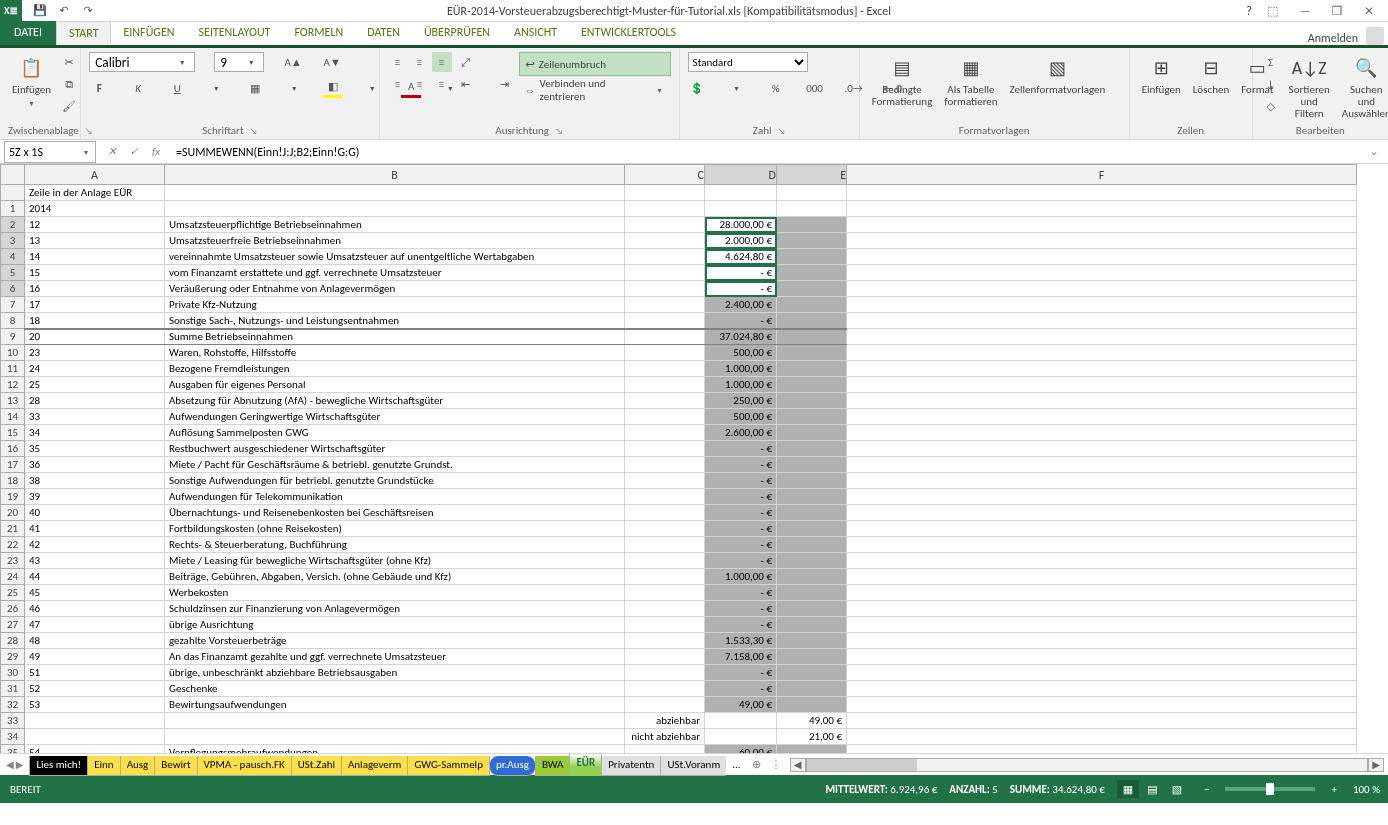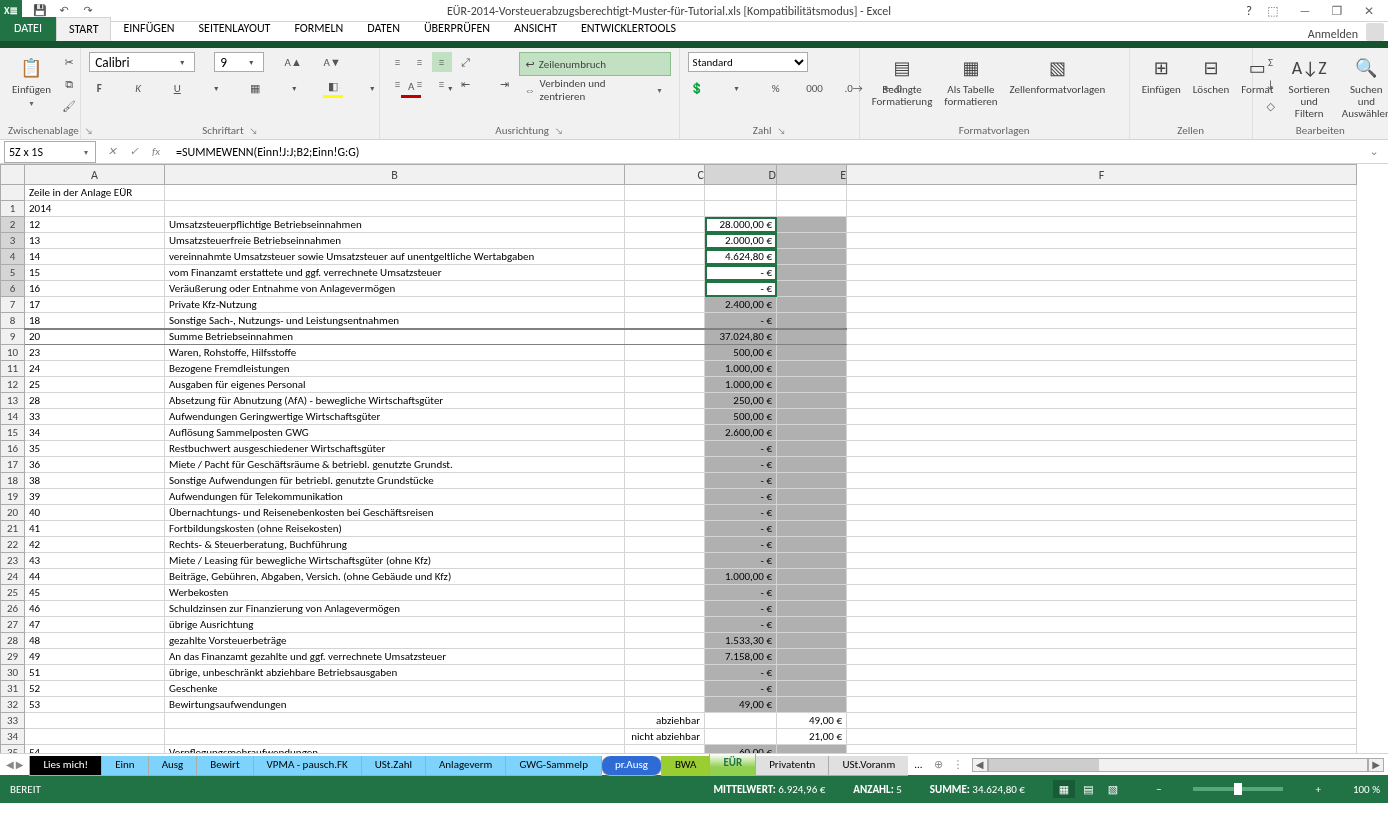--- a/index.html
+++ b/index.html
@@ -9,23 +9,23 @@
 .titlebar { height:22px; background:#fff; display:flex; align-items:center; border-bottom:1px solid #d4d4d4; }
 .titlebar .xl-icon { width:22px; height:22px; background:#217346; display:inline-flex; align-items:center; justify-content:center; color:#fff; font-size:10px; font-weight:bold; }
 .qat { display:flex; gap:4px; margin-left:8px; }
 .qat span { width:20px; height:20px; display:inline-flex; align-items:center; justify-content:center; color:#555; cursor:pointer; }
 .titlebar .title { flex:1; text-align:center; color:#444; font-size:12px; }
 .win-controls { display:flex; gap:2px; margin-right:4px; }
 .win-controls span { width:30px; height:20px; display:inline-flex; align-items:center; justify-content:center; color:#666; font-size:12px; cursor:pointer; }
 .login { margin-right:8px; color:#444; font-size:12px; cursor:pointer; }
 
 
-.ribbon-tabs { height:26px; background:#fff; display:flex; align-items:flex-end; border-bottom:7px solid #14532d; }
+.ribbon-tabs { height:26px; background:#fff; display:flex; align-items:flex-end; border-bottom:3px solid #14532d; }
 .ribbon-tabs .file-tab { background:#217346; color:#fff; height:24px; padding:4px 14px; font-size:12px; cursor:pointer; }
-.ribbon-tabs .tab { height:24px; padding:4px 12px; font-size:12px; color:#000000; cursor:pointer; text-transform:uppercase; }
+.ribbon-tabs .tab { height:24px; padding:4px 12px; font-size:12px; color:#4d7c0f; cursor:pointer; text-transform:uppercase; }
 .ribbon-tabs .tab.active { border:1px solid #d4d4d4; border-bottom:1px solid #f1f1f1; margin-bottom:-1px; background:#f1f1f1; }
 .titlebar .help-q { margin:0 6px; color:#444; font-size:13px; }
 .user-ph { width:18px; height:18px; background:#ddd; border-radius:2px; margin-right:4px; }
 
 
 .ribbon { height:92px; background:#f1f1f1; display:flex; border-bottom:1px solid #d4d4d4; font-size:11px; color:#444; }
 .group { border-right:1px solid #e0e0e0; display:flex; flex-direction:column; padding:4px 8px 2px 8px; min-width:60px; }
 .group .g-content { flex:1; display:flex; gap:4px; align-items:flex-start; }
 .group .g-label { text-align:center; font-size:11px; color:#666; padding-top:2px; }
 .group .g-label .launcher { font-size:9px; color:#888; margin-left:6px; }
@@ -77,38 +77,38 @@
 .sel-cell-dbox { outline:2px solid #217346; outline-offset:-2px; background:#fff !important; }
 .sel-row-head { background:#d5d5d5 !important; }
 .thick-top { border-top:2px solid #808080 !important; }
 .thin-bottom { border-bottom:1px solid #808080 !important; }
 
 
 .sheet-bar { height:22px; background:#fff; border-top:1px solid #d4d4d4; display:flex; align-items:center; }
 .sheet-nav { display:flex; gap:2px; padding:0 6px; }
 .sheet-nav span { cursor:pointer; color:#888; font-size:10px; }
 .sheet-tabs { display:flex; align-items:flex-end; height:22px; overflow:hidden; }
-.sheet-tabs .stab { height:20px; padding:2px 13px; font-size:11px; border:1px solid #ababab; border-top:none; margin-right:-1px; cursor:pointer; white-space:nowrap; }
-.stab.yellow { background:#7dd3fc; }
+.sheet-tabs .stab { height:20px; padding:2px 6px; font-size:11px; border:1px solid #ababab; border-top:none; margin-right:-1px; cursor:pointer; white-space:nowrap; }
+.stab.yellow { background:#fde047; }
 .stab.black  { background:#000; color:#fff; }
 .stab.blue   { background:#2e6bd4; color:#fff;border-radius:9px; }
 .stab.oliv   { background:#9acd32; color:#000; }
 .stab.active { background:linear-gradient(to bottom,#fff 0%,#92d050 60%); border-bottom:none; height:22px; color:#217346; font-weight:bold; }
 .stab.grey   { background:#e0e0e0; }
 .sheet-bar .more { padding:0 6px; cursor:pointer; }
 .sheet-bar .add { width:20px; text-align:center; color:#888; cursor:pointer; }
 .sheet-bar .hscroll { flex:1; display:flex; align-items:center; margin:0 4px; }
 .sheet-bar .hscroll .track { flex:1; height:14px; border:1px solid #ababab; background:#f1f1f1; position:relative; }
 .sheet-bar .hscroll .thumb { position:absolute; left:0; top:0; height:12px; width:110px; background:#cdcdcd; }
 .sheet-bar .hscroll .arr { width:16px; height:14px; border:1px solid #ababab; background:#f1f1f1; display:inline-flex; align-items:center; justify-content:center; font-size:10px; color:#666; cursor:pointer; }
 
 
 .status { height:28px; background:#217346; color:#fff; display:flex; align-items:center; font-size:11px; }
 .status .left { padding:0 10px; }
-.status .right { margin-left:auto; display:flex; align-items:center; gap:28px; padding:0 8px; }
+.status .right { margin-left:auto; display:flex; align-items:center; gap:12px; padding:0 8px; }
 .status .views span { width:22px; height:18px; display:inline-flex; align-items:center; justify-content:center; cursor:pointer; }
 .status .views span.active { background:#185c37; }
 .status .zoom-slider { width:90px; height:4px; background:#5aa67b; position:relative; }
 .status .zoom-slider .tick { position:absolute; left:50%; top:-3px; width:1px; height:10px; background:#fff; }
 .status .zoom-slider .knob { position:absolute; left:50%; top:-4px; width:8px; height:12px; background:#fff; transform:translateX(-50%); }
 .status .zbtn { cursor:pointer; padding:0 4px; }
 </style>
 </head>
 <body>
 

